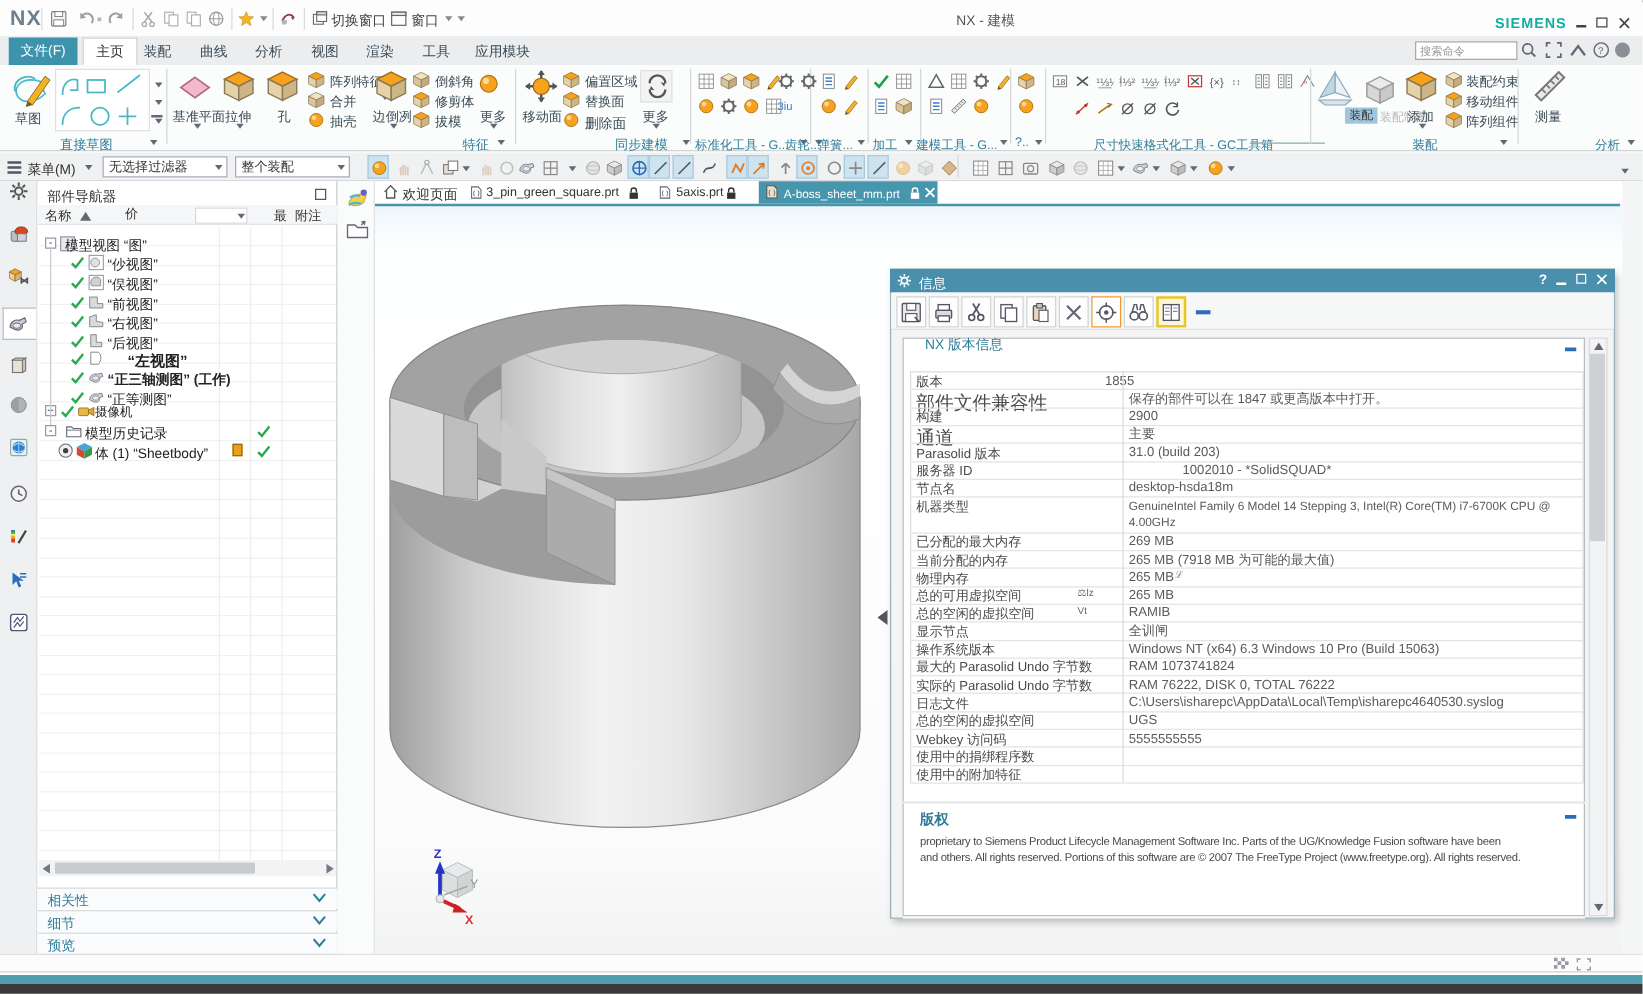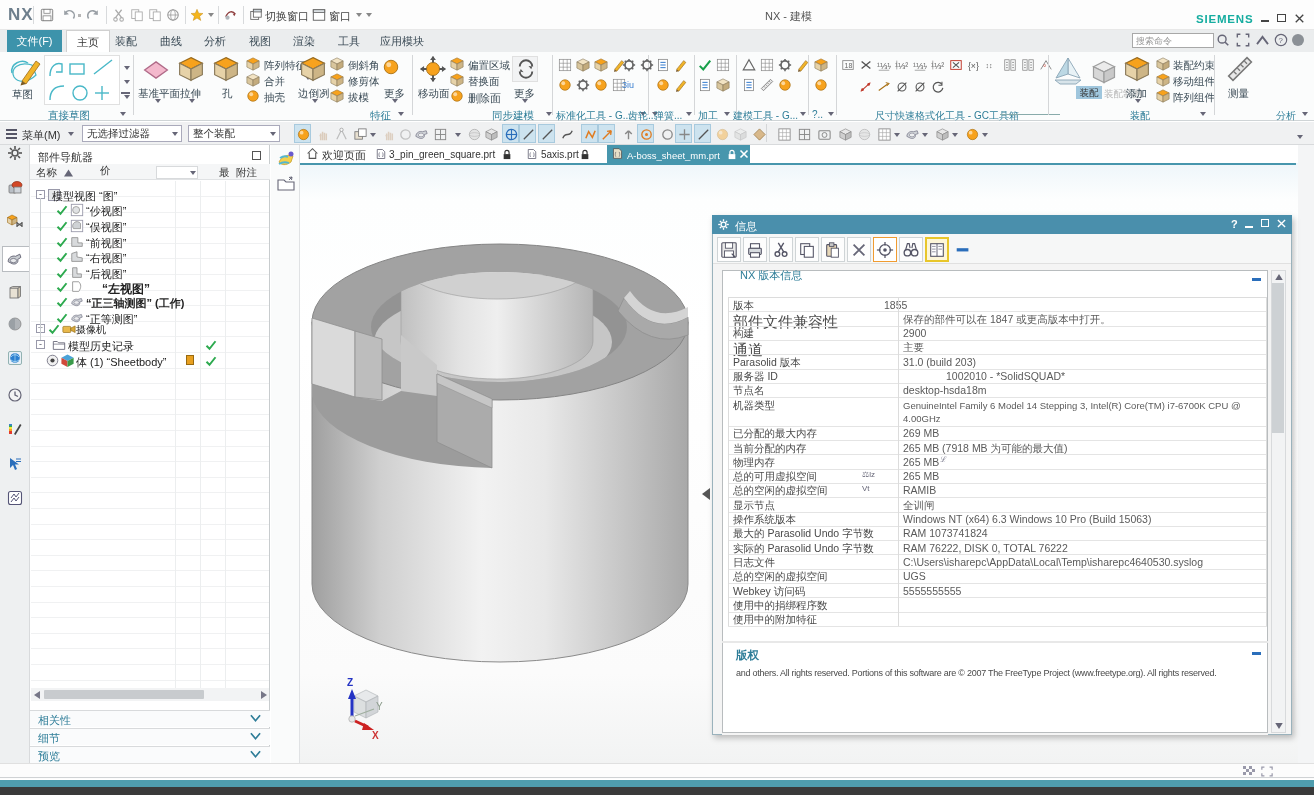--- a/index.html
+++ b/index.html
@@ -1362,20 +1362,21 @@
 <div class="a" style="left:728px;top:297px;width:1px;height:328.9px;background:#dcdcdc"></div>
 <div class="a" style="left:898px;top:297px;width:1px;height:328.9px;background:#dcdcdc"></div>
 <div class="a" style="left:1266px;top:297px;width:1px;height:328.9px;background:#dcdcdc"></div>
 <div class="a" style="left:862px;top:470px;font-size:8px;color:#667">⚖lz</div>
 <div class="a" style="left:862px;top:484px;font-size:8px;color:#667">Vt</div>
 <div class="a" style="left:940px;top:453px;font-size:8px;color:#889">ℒ</div>
 <div class="a" style="left:722px;top:641px;width:546px;height:2px;background:#e8e8e8"></div>
 <div class="a" style="left:736px;top:648px;font-size:11.5px;font-weight:bold;color:#2e7d98">版权</div>
 <div class="a" style="left:1252px;top:652px;width:9px;height:2.5px;background:#2a6ebb"></div>
 <div class="a" style="left:736px;top:667px;width:524px;height:68px;overflow:hidden;font-size:9px;letter-spacing:-0.25px;color:#4a4a4a;line-height:13.2px">
+    <span style="display:block;white-space:nowrap">proprietary to Siemens Product Lifecycle Management Software Inc. Parts of the UG/Knowledge Fusion software have been</span>
     <span style="display:block;white-space:nowrap">and others. All rights reserved. Portions of this software are © 2007 The FreeType Project (www.freetype.org). All rights reserved.</span>
   </div>
 <div class="a" style="left:722px;top:733px;width:546px;height:2px;background:#f4f4f4"></div>
 <svg class="a" style="left:702px;top:488px" width="9" height="12" viewBox="0 0 9 12">
     <path d="M8 0 L0 6 L8 12 Z" fill="#555"></path>
   </svg>
 <div class="a" style="left:0;top:763px;width:1314px;height:16px;background:#fcfcfc;border-top:1px solid #e0e0e0"></div>
 <svg class="a" style="left:1243px;top:766px" width="12" height="11" viewBox="0 0 12 11">
     <g fill="#99a">
       <rect x="0" y="0" width="3" height="3"></rect>

